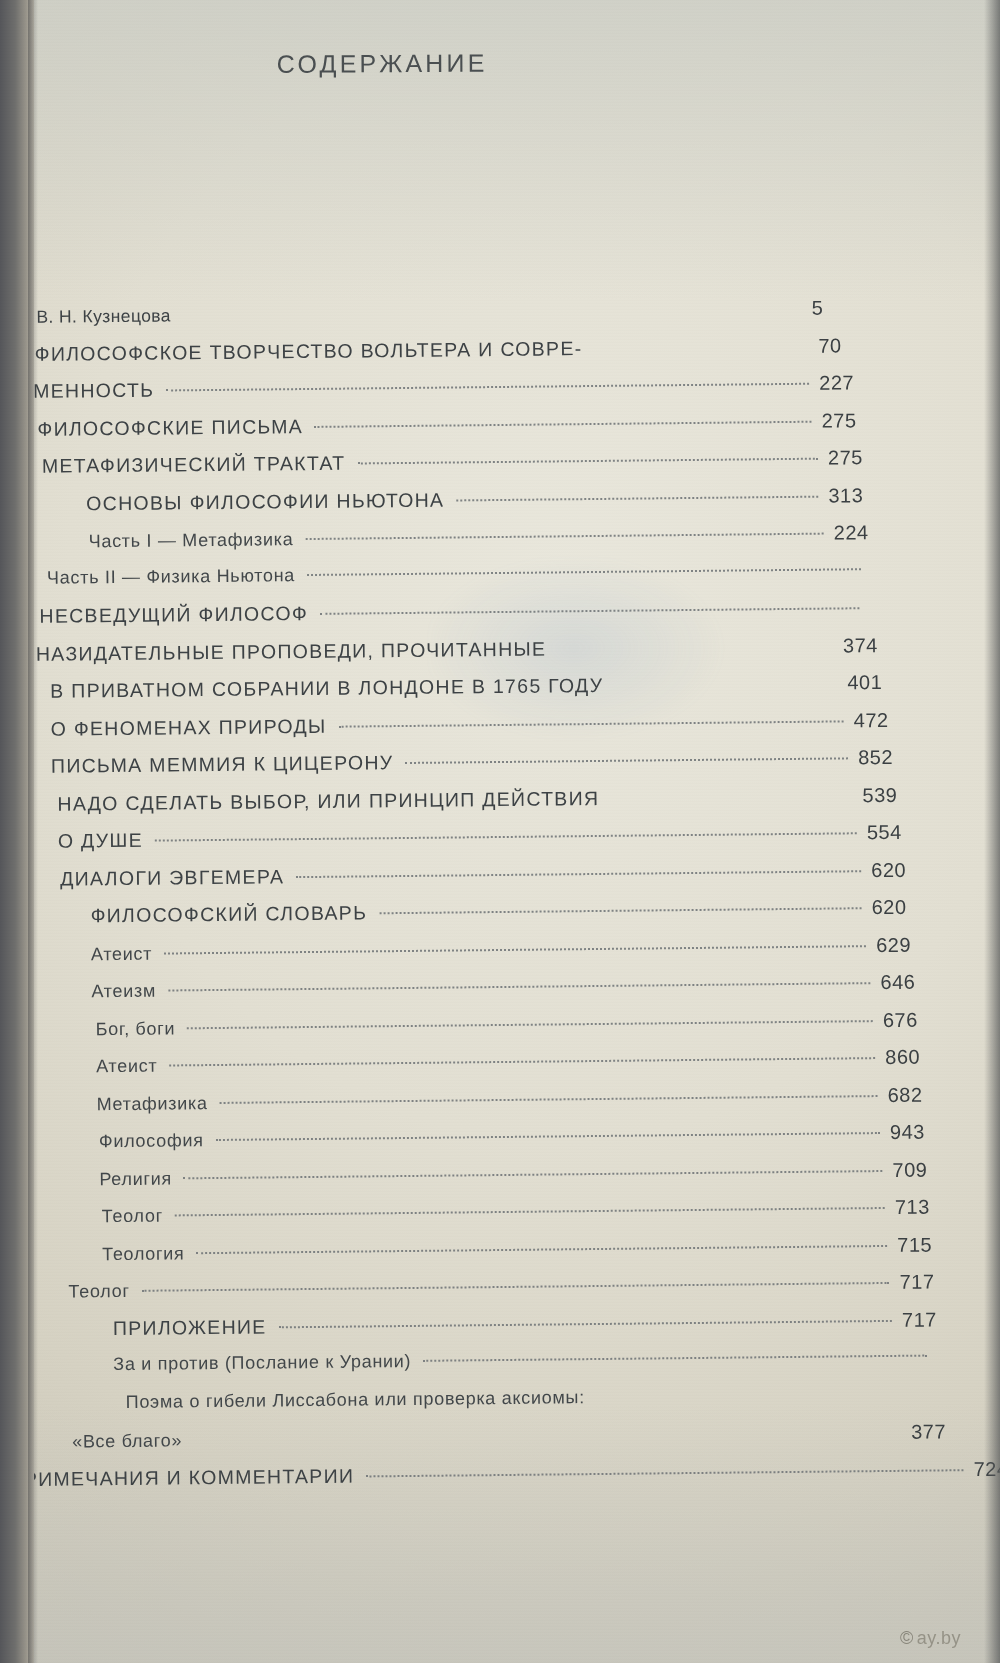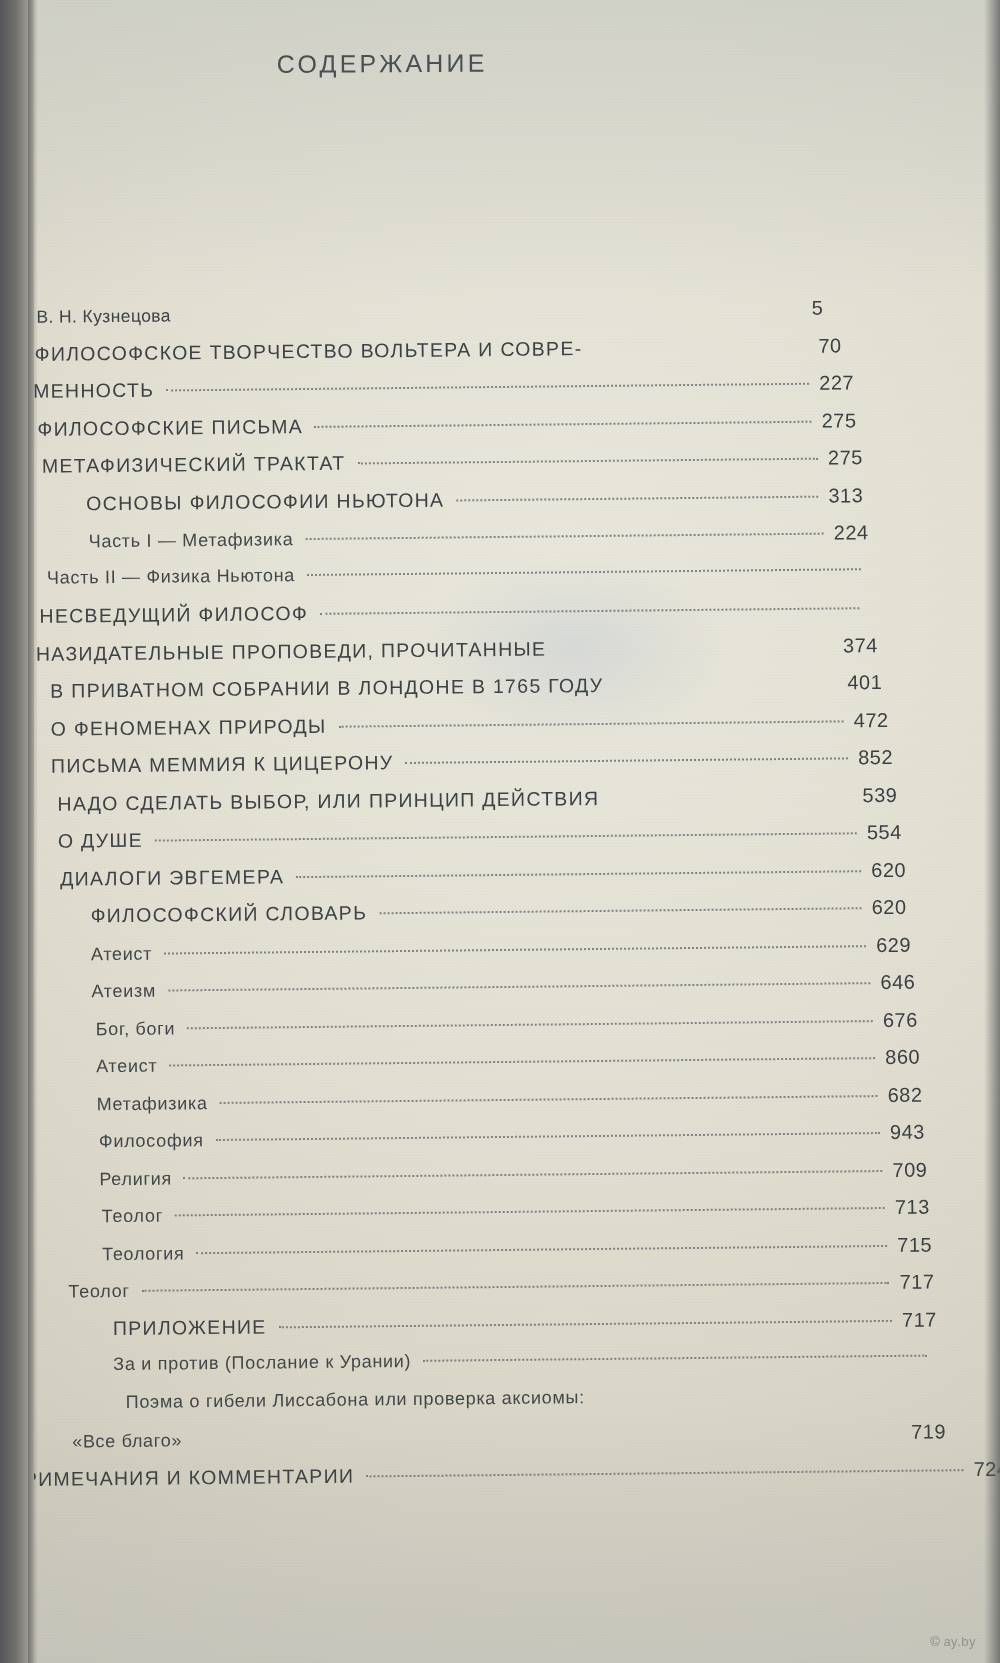--- a/index.html
+++ b/index.html
@@ -169,24 +169,24 @@
   .r25 { padding-left: 96px;  padding-right: 74px; }
   .r26 { padding-left: 62px;  padding-right: 72px; }
   .r27 { padding-left: 106px; padding-right: 70px; }
   .r28 { padding-left: 106px; padding-right: 70px; }
   .r29 { padding-left: 118px; padding-right: 66px; }
   .r30 { padding-left: 64px;  padding-right: 62px; }
 
   
   .watermark {
     position: absolute;
-    right: 24px;
+    right: 39px;
     bottom: 14px;
     z-index: 8;
-    font-size: 13px;
+    font-size: 18px;
     color: #8d8a7e;
     letter-spacing: .5px;
     opacity: .85;
   }
   .watermark .wm-mark {
     display: inline-block;
     margin-right: 3px;
     color: #7e7b70;
   }
   
@@ -360,21 +360,21 @@
           <span class="page"></span>
         </div>
         <div class="row r29 sub noleader">
           <span class="label">Поэма о гибели Лиссабона или проверка аксиомы:</span>
           <span class="leader"></span>
           <span class="page"></span>
         </div>
         <div class="row r30 sub noleader">
           <span class="label">«Все благо»</span>
           <span class="leader"></span>
-          <span class="page">719</span>
+          <span class="page">377</span>
         </div>
         <div class="row r31">
           <span class="label">ПРИМЕЧАНИЯ И КОММЕНТАРИИ</span>
           <span class="leader"></span>
           <span class="page">724</span>
         </div>
       </div>
   </div>
 
   <div class="grain"></div>

